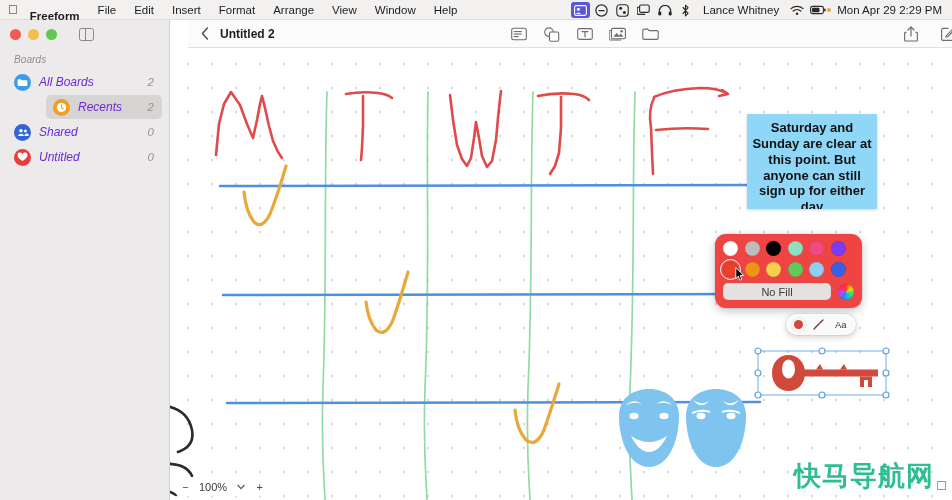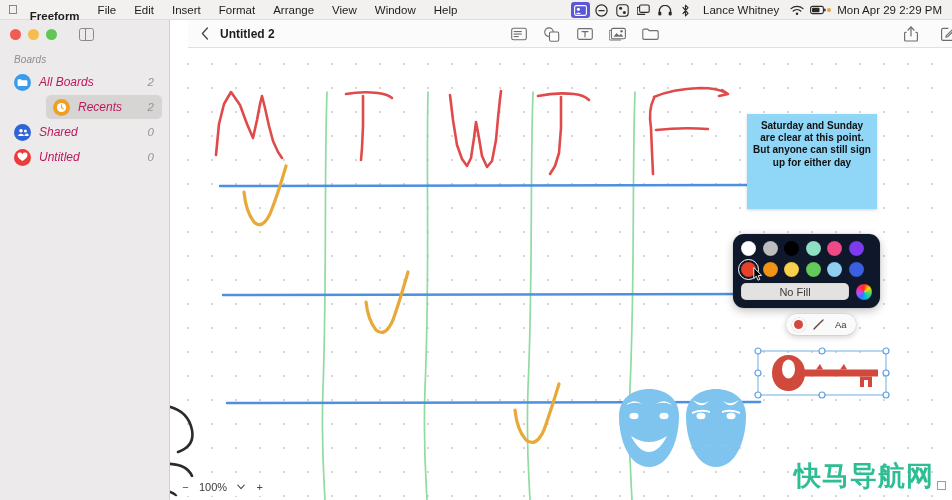--- a/index.html
+++ b/index.html
@@ -52,21 +52,21 @@
     height:24px; margin:1px 7px; border-radius:5px;
     display:flex; align-items:center; padding:0 8px 0 7px; gap:8px;
   }
   .sb-item.sel { background:#d7d5d4;margin-left:46px; }
   .sb-ic { width:17px; height:17px; border-radius:50%; display:flex; align-items:center; justify-content:center; flex:0 0 auto; }
   .sb-ic svg { display:block; }
   .sb-ic.blue { background:#3c9cec; }
   .sb-ic.orange { background:#f0a021; }
   .sb-ic.dblue { background:#3064d9; }
   .sb-ic.red { background:#eb3b3b; }
-  .sb-label { font-size:12px; color:#be185d; flex:1; }
+  .sb-label { font-size:12px; color:#6d28d9; flex:1; }
   .sb-count { font-size:11.5px; color:#97958f; }
 
   
   .doctoolbar {
     position:absolute; top:20px; left:188px; width:782px; height:28px;
     background:#fbfbfb; border-bottom:1px solid #e2e0de;
     display:flex; align-items:center;
   }
   .back-chevron {
     margin-left:12px; width:10px; height:14px; display:flex; align-items:center; justify-content:center;
@@ -94,27 +94,27 @@
   
   .sticky {
     position:absolute; left:577px; top:66px; width:130px; height:95px;
     background:#8fd6f7;
     box-shadow:0 1px 3px rgba(0,0,0,0.18);
     overflow:hidden;
     display:flex; align-items:flex-start; justify-content:center;
     padding:6px 5px 0 5px;
   }
   .sticky-text {
-    font-size:10px; font-weight:bold; line-height:1.22; color:#111; text-align:center;
+    font-size:13px; font-weight:bold; line-height:1.22; color:#111; text-align:center;
   }
 
   
   .colorpop {
-    position:absolute; left:563px; top:186px; width:147px; height:74px;
-    background:#0f172a; border-radius:11px;
+    position:absolute; left:545px; top:186px; width:147px; height:74px;
+    background:#ef4444; border-radius:11px;
     box-shadow:0 3px 10px rgba(0,0,0,0.24), 0 0 0 0.5px rgba(0,0,0,0.10);
     padding:7px 8px 6px 8px;
     z-index:30;
   }
   .swatch-row { display:flex; gap:6.5px; margin-bottom:6px; }
   .swatch {
     width:15px; height:15px; border-radius:50%;
     box-shadow:inset 0 0 0 0.5px rgba(0,0,0,0.13);
     position:relative;
   }

